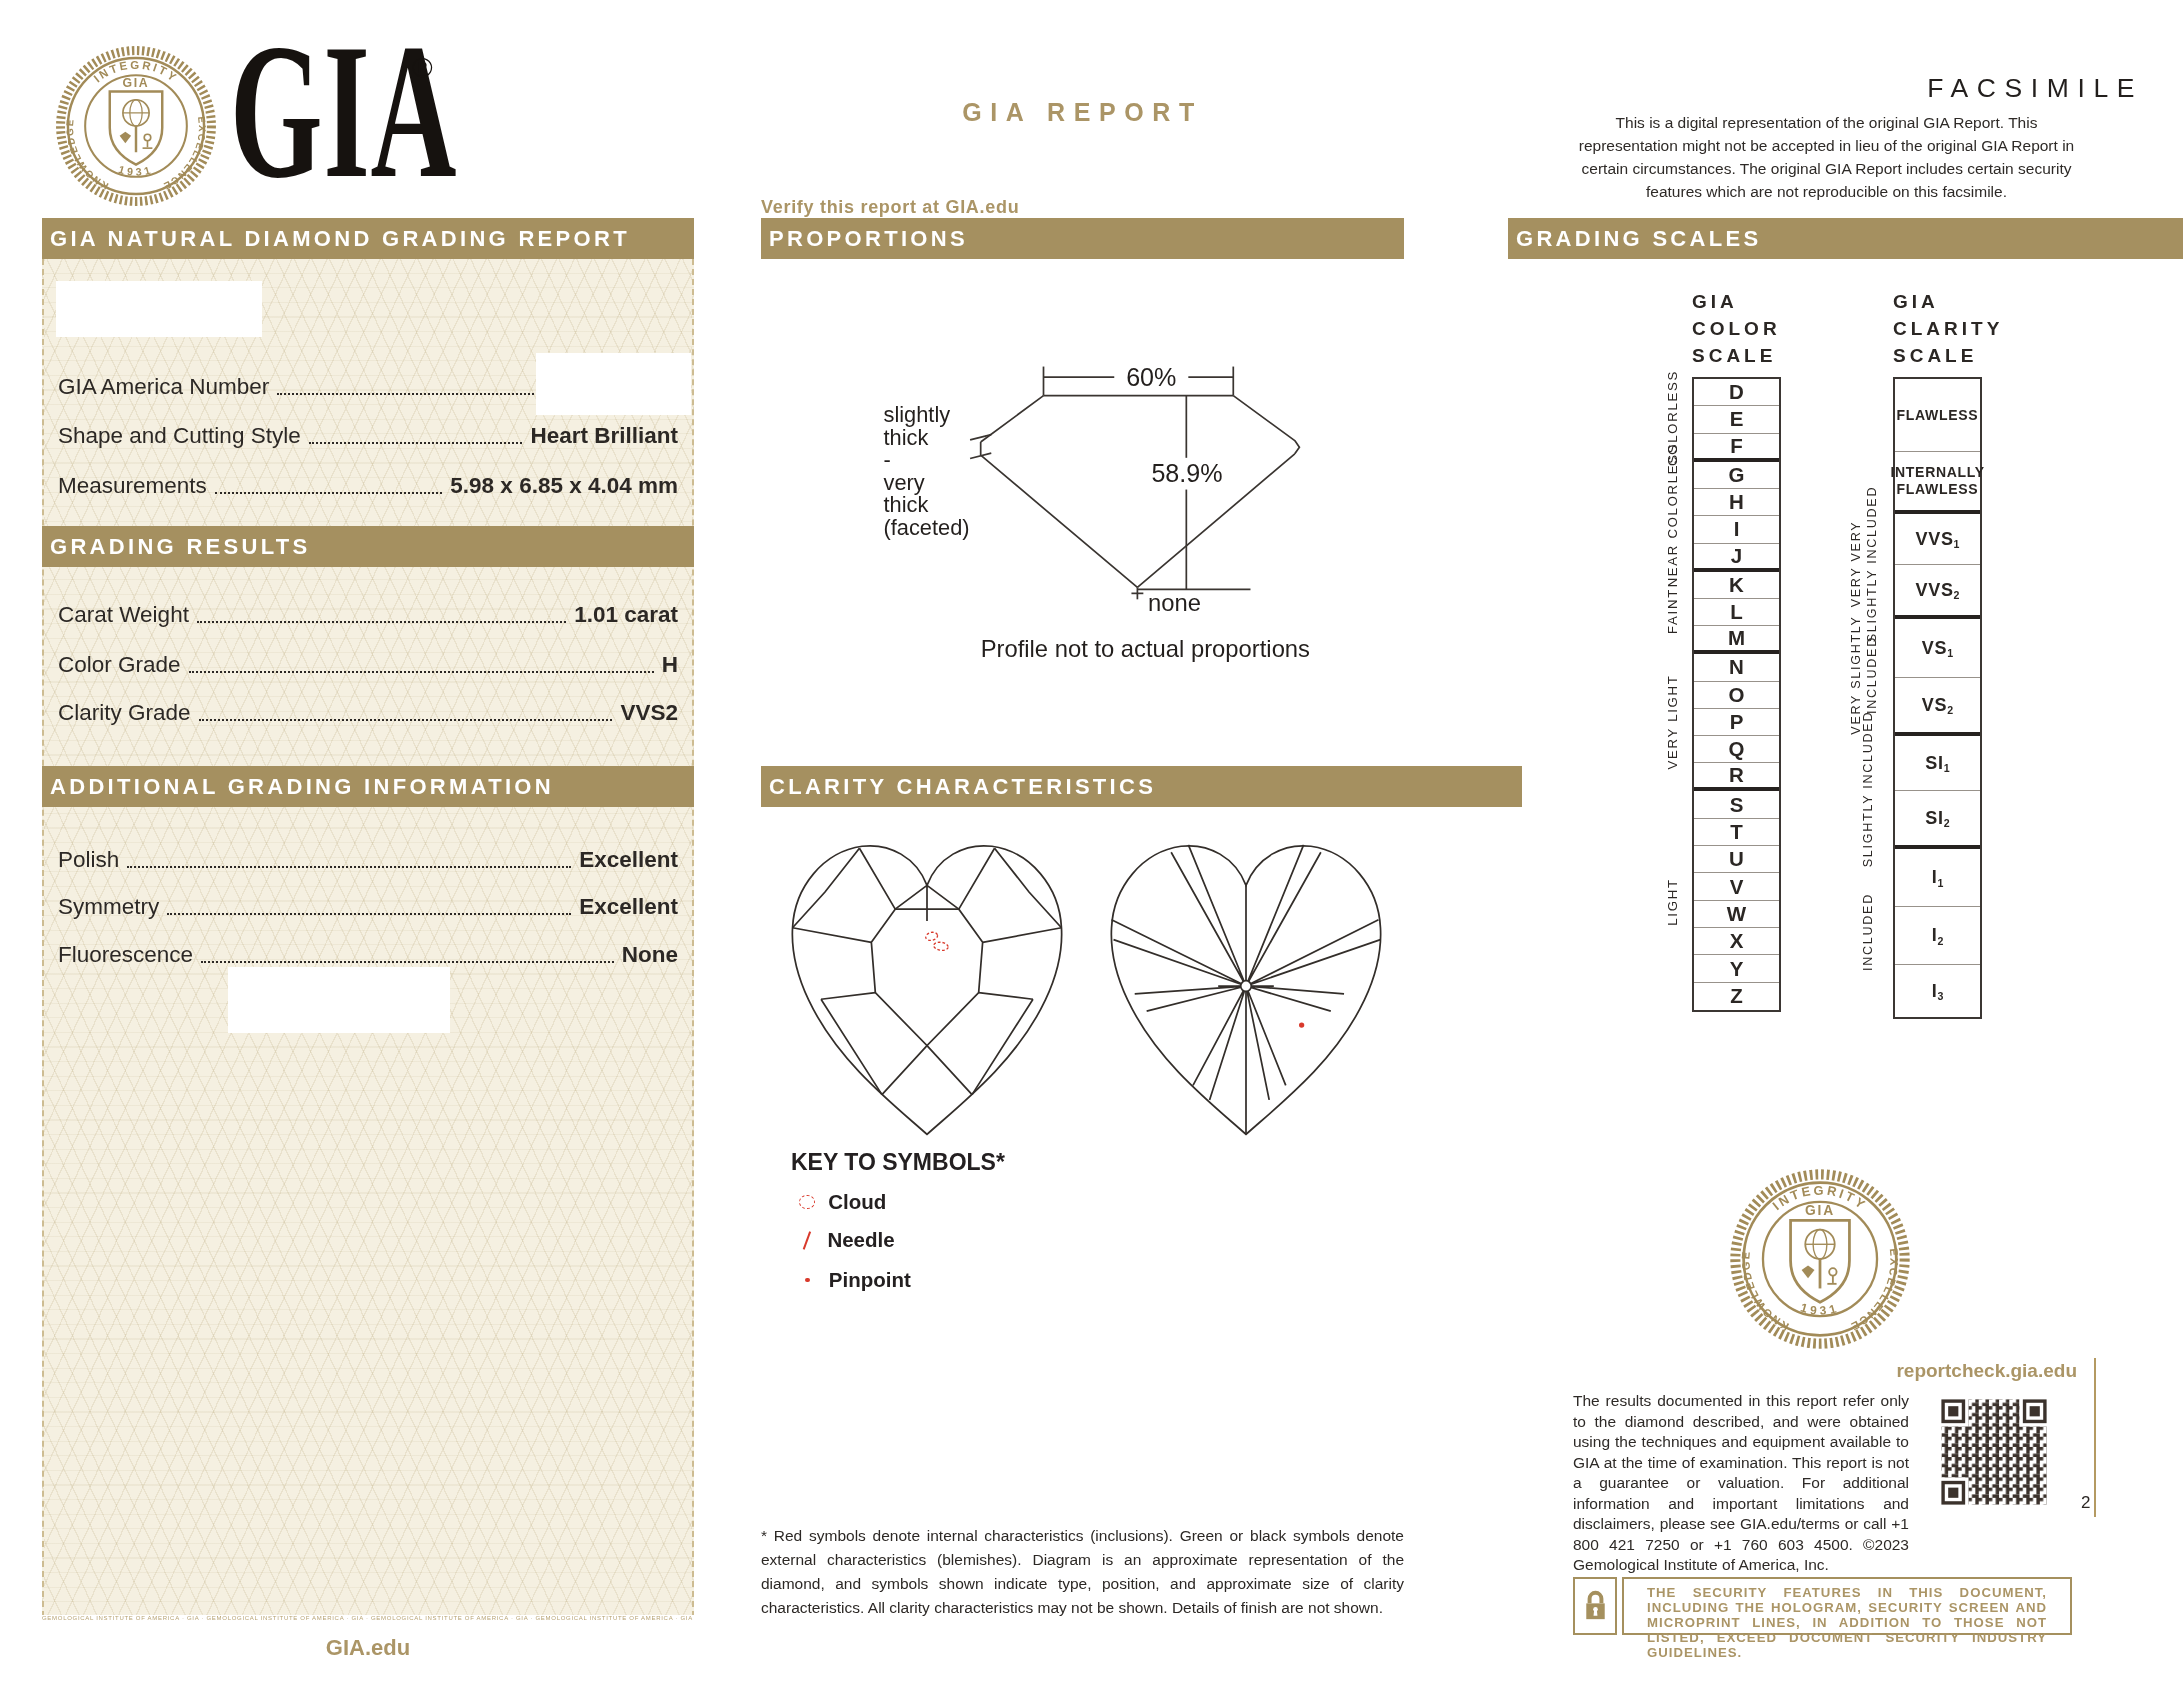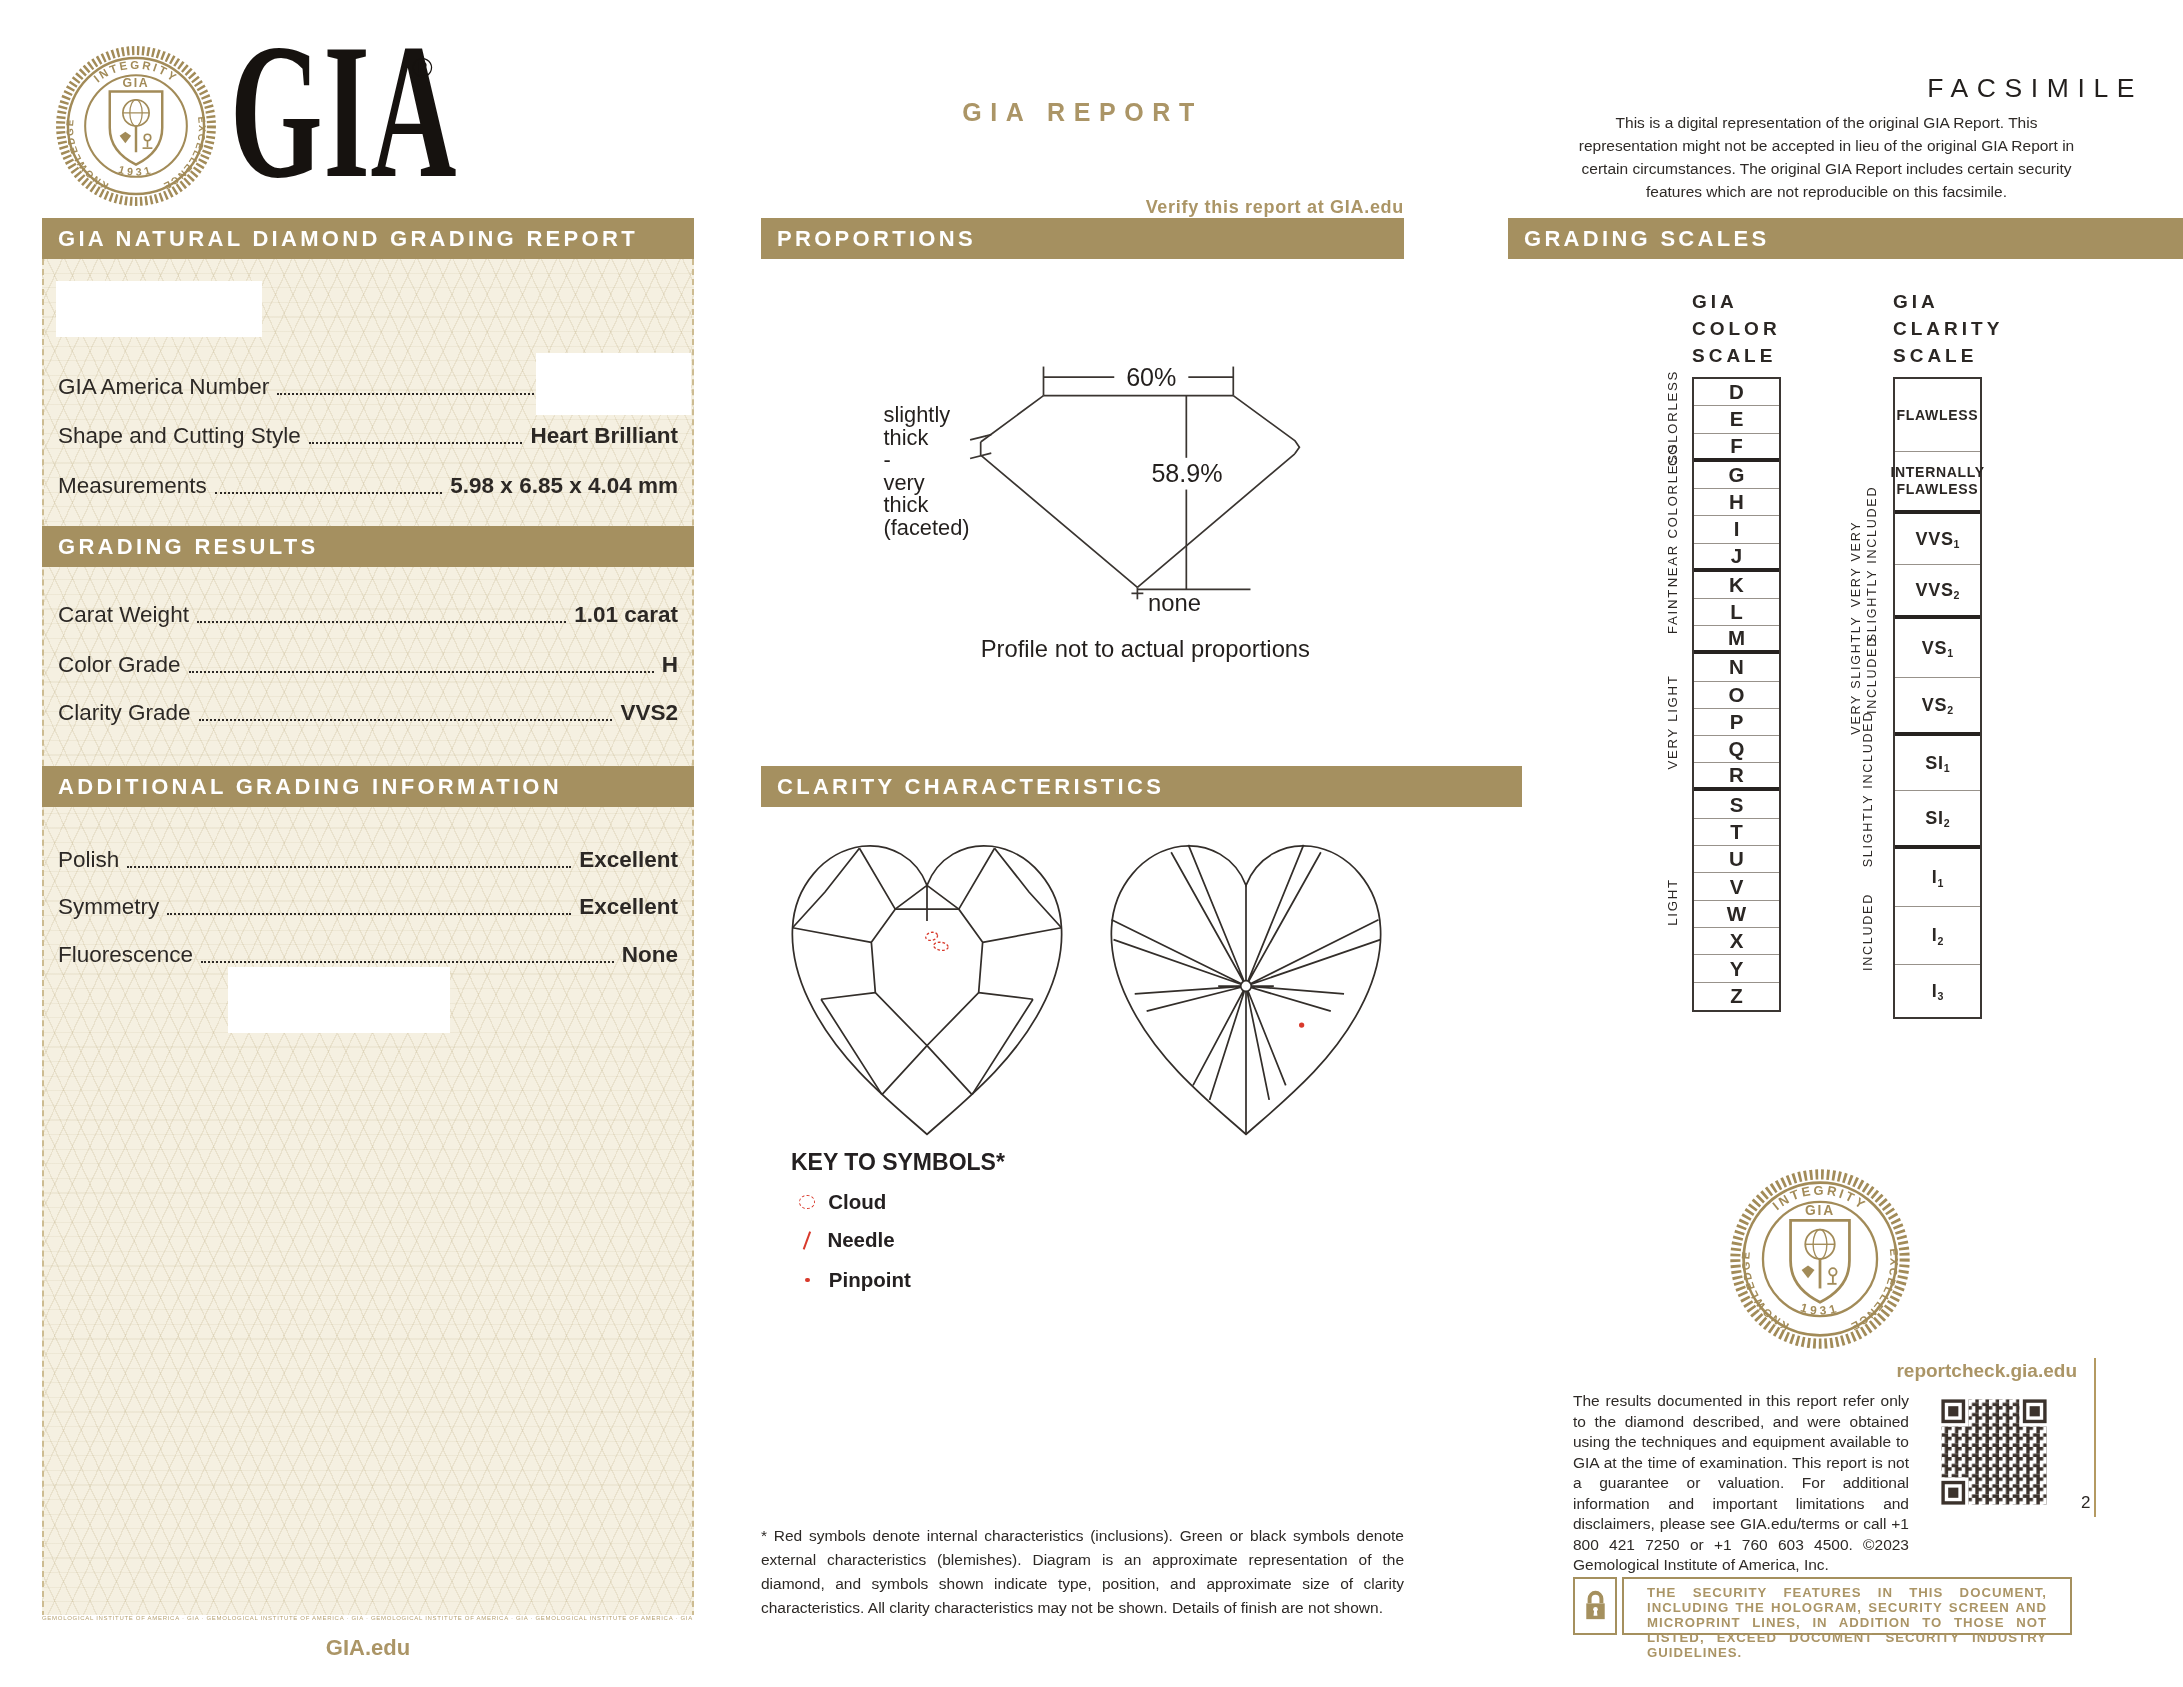--- a/index.html
+++ b/index.html
@@ -1,21 +1,21 @@
 <!DOCTYPE html>
 <html style="font-size:10.6px"><head>
 <meta charset="utf-8">
 <style>
   *{margin:0;padding:0;box-sizing:border-box}
   html,body{width:2183px;height:1687px;background:#fff;overflow:hidden;
     font-family:"Liberation Sans",sans-serif;color:#2b2724}
   #page{position:relative;width:2183px;height:1687px;background:#fff}
   .abs{position:absolute}
   .bar{position:absolute;height:41px;background:#a59060;color:#fff;font-weight:bold;
-    font-size:22px;letter-spacing:3.3px;line-height:41px;padding-left:16px;white-space:nowrap}
+    font-size:22px;letter-spacing:3.3px;line-height:41px;padding-left:8px;white-space:nowrap}
   .pattern{background-color:#f5f0e1;
     background-image:
       repeating-linear-gradient(115deg, rgba(186,168,124,.20) 0 1.3px, transparent 1.3px 16px),
       repeating-linear-gradient(65deg, rgba(186,168,124,.20) 0 1.3px, transparent 1.3px 16px),
       repeating-linear-gradient(0deg, rgba(186,168,124,.12) 0 1.3px, transparent 1.3px 14.6px);
     border-left:2px dashed #cdbc92;border-right:2px dashed #cdbc92}
   .lrow{position:absolute;left:58px;width:620px;display:flex;align-items:flex-end;
     font-size:22.5px;line-height:26.5px;color:#2c2825;white-space:nowrap}
   .lrow .lead{flex:1;border-bottom:2.6px dotted #2c2825;margin:0 8px 6px 8px;min-width:26.5px}
   .lrow .val{font-weight:bold}
@@ -73,21 +73,21 @@
     <line x1="100" y1="100" x2="100" y2="132" stroke="#a28b58" stroke-width="3"></line>
     <path d="M80,112 l7,-5 7,5 -7,9 z" fill="#a28b58"></path>
     <circle cx="114" cy="114" r="4" fill="none" stroke="#a28b58" stroke-width="2"></circle>
     <line x1="114" y1="118" x2="114" y2="126" stroke="#a28b58" stroke-width="2"></line>
     <line x1="108" y1="127" x2="120" y2="127" stroke="#a28b58" stroke-width="2"></line>
   </svg>
   <div class="abs" style="left:230px;top:32px;font-family:'Liberation Serif',serif;font-weight:bold;font-size:192px;line-height:159px;letter-spacing:1.3px;color:#16120f;transform:scaleX(.62);transform-origin:left top">GIA</div>
   <div class="abs" style="left:412px;top:52px;font-size:28px;color:#16120f">®</div>
 
   <div class="abs goldtxt" style="left:761px;top:98px;width:643px;text-align:center;font-size:25px;letter-spacing:8.6px;font-weight:bold">GIA REPORT</div>
-  <div class="abs goldtxt" style="left:761px;top:197px;width:643px;text-align:right;font-size:18px;letter-spacing:0.7px;font-weight:bold">Verify this report at GIA.edu</div>
+  <div class="abs goldtxt" style="left:761px;top:197px;width:643px;text-align:left;font-size:18px;letter-spacing:0.7px;font-weight:bold">Verify this report at GIA.edu</div>
 
   <div class="abs" style="left:1508px;top:73px;width:635px;text-align:right;font-size:26.5px;letter-spacing:8.6px;font-weight:normal;color:#231f1d">FACSIMILE</div>
   <div class="abs" style="left:1577px;top:111px;width:499px;text-align:center;font-size:15.5px;line-height:23px;color:#2e2a27">This is a digital representation of the original GIA Report. This representation might not be accepted in lieu of the original GIA Report in certain circumstances. The original GIA Report includes certain security features which are not reproducible on this facsimile.</div>
 
   <div class="bar" style="left:42px;top:218px;width:652px">GIA NATURAL DIAMOND GRADING REPORT</div>
   <div class="abs pattern" style="left:42px;top:259px;width:652px;height:1358px"></div>
 
   <div class="redact" style="left:56px;top:281px;width:206px;height:56px"></div>
 
   <div class="lrow" style="top:374px">

